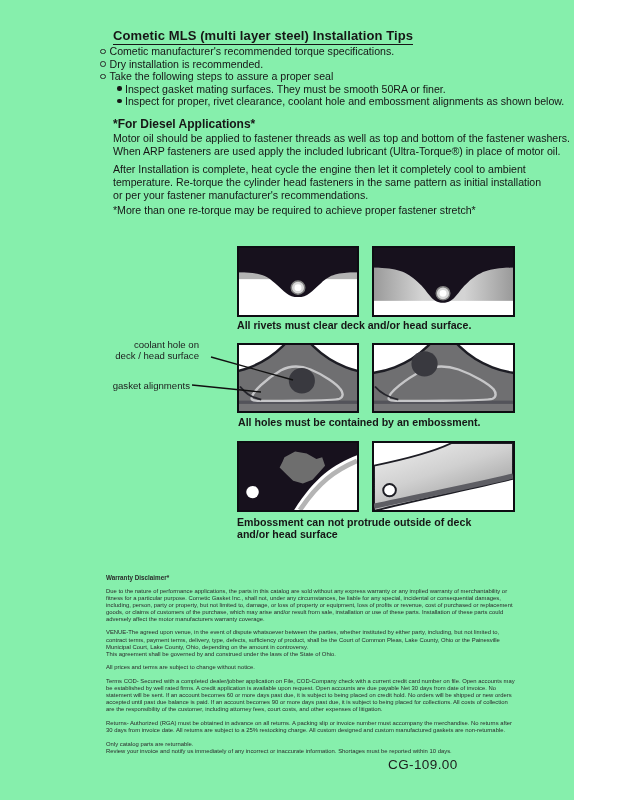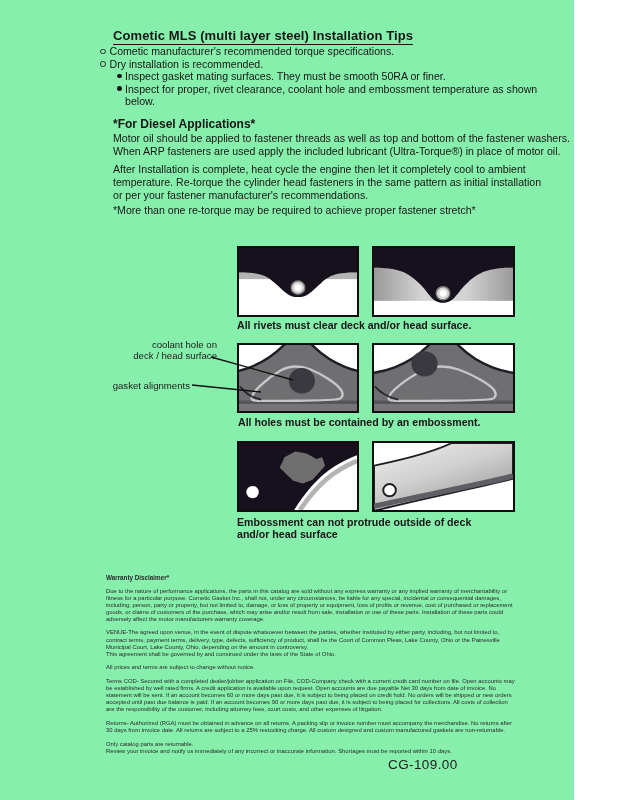--- a/index.html
+++ b/index.html
@@ -35,27 +35,31 @@
 
   <div class="abs" style="left:100px;top:45px;width:470px;">
     <div class="bullet-row">
       <span class="marker-hollow"></span>
       <span>Cometic manufacturer's recommended torque specifications.</span>
     </div>
     <div class="bullet-row">
       <span class="marker-hollow"></span>
       <span>Dry installation is recommended.</span>
     </div>
+    <div class="bullet-row">
+      <span class="marker-hollow"></span>
+      <span>Take the following steps to assure a proper seal</span>
+    </div>
     <div class="bullet-row sub">
       <span class="marker-filled"></span>
       <span>Inspect gasket mating surfaces.  They must be smooth 50RA or finer.</span>
     </div>
     <div class="bullet-row sub">
       <span class="marker-filled"></span>
-      <span>Inspect for proper, rivet clearance, coolant hole and embossment temperature as shown below.</span>
+      <span>Inspect for proper, rivet clearance, coolant hole and embossment alignments as shown below.</span>
     </div>
   </div>
 
   <div class="abs h2" style="left:113px;top:117px;">*For Diesel Applications*</div>
   <div class="abs body-text" style="left:113px;top:132px;">Motor oil should be applied to fastener threads as well as top and bottom of the fastener washers.
 When ARP fasteners are used apply the included lubricant (Ultra-Torque®) in place of motor oil.</div>
   <div class="abs body-text" style="left:113px;top:163px;">After Installation is complete, heat cycle the engine then let it completely cool to ambient
 temperature. Re-torque the cylinder head fasteners in the same pattern as initial installation
 or per your fastener manufacturer's recommendations.</div>
   <div class="abs body-text" style="left:113px;top:204px;">*More than one re-torque may be required to achieve proper fastener stretch*</div>
@@ -89,21 +93,21 @@
       <circle cx="71" cy="48" r="7" fill="#d8d8d8" stroke="#7e7e7e" stroke-width="1.5"></circle>
       <circle cx="71" cy="48" r="3.6" fill="#ffffff"></circle>
     </svg>
   </div>
 
   <div class="abs caption" style="left:237px;top:319px;">All rivets must clear deck and/or head surface.</div>
 
   <div class="abs rw-label" style="left:237px;top:329px;width:122px;">RIGHT</div>
   <div class="abs rw-label" style="left:372px;top:329px;width:143px;">WRONG</div>
 
-  <div class="abs annot" style="left:106px;top:339px;width:111px;">coolant hole on
+  <div class="abs annot" style="left:88px;top:339px;width:111px;">coolant hole on
 deck / head surface</div>
   <div class="abs annot" style="left:80px;top:380px;width:110px;">gasket alignments</div>
 
   <div class="abs fig" style="left:237px;top:343px;width:122px;height:70px;">
     <svg viewBox="0 0 122 70" preserveAspectRatio="none">
       <rect width="122" height="70" fill="#6f6f71"></rect>
       <rect x="0" y="59" width="122" height="3.5" fill="#53535a"></rect>
       <rect x="0" y="62.5" width="122" height="7.5" fill="#757577"></rect>
       <path d="M13,57 C13,50 28,36 43,27 C52,22 62,21 74,26 C88,32 101,41 105,47 C108,51 108,55 104,57 C98,59.5 22,59.5 17,59 C14.5,58.7 13,58 13,57 Z" fill="none" stroke="#c6c6c8" stroke-width="2.5" stroke-linejoin="round"></path>
       <path d="M1,44 C6,50 11,55 23,58" fill="none" stroke="#26262c" stroke-width="2"></path>

